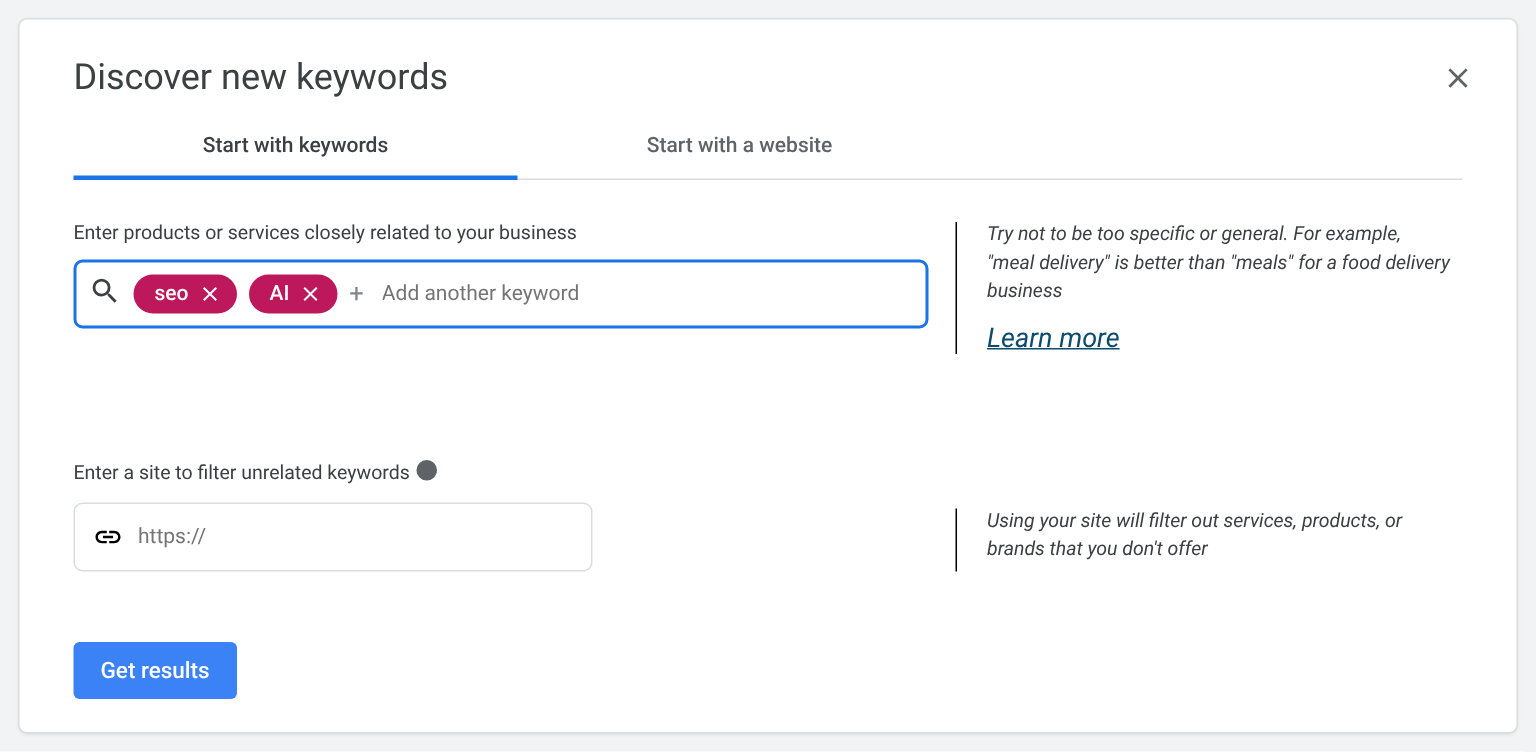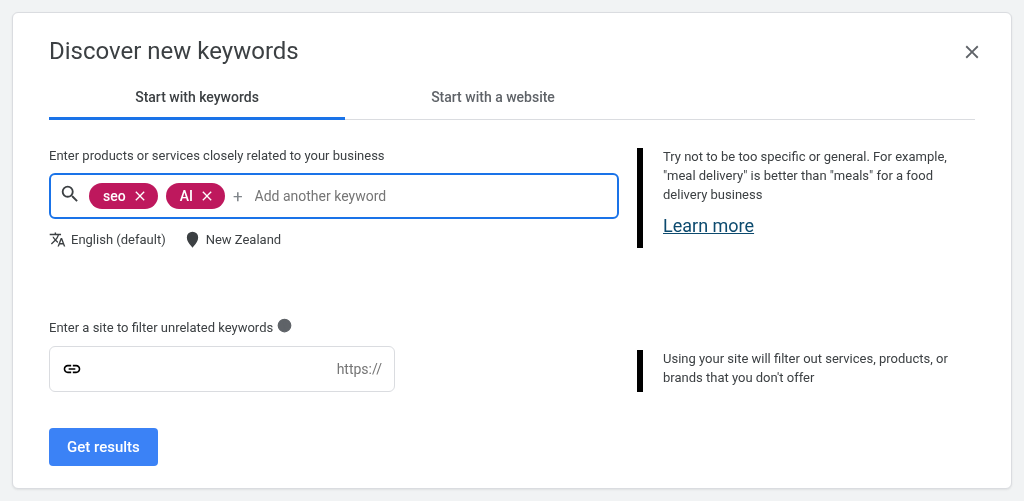--- a/index.html
+++ b/index.html
@@ -15,21 +15,21 @@
       position: relative;
       box-shadow: 0 1px 2px rgba(60,64,67,0.1);
     }
     .title { font-size: 24px; color: #3c4043; font-weight: 400; margin-bottom: 12px; }
     .close-btn { position: absolute; right: 28px; top: 28px; cursor: pointer; color: #5f6368; }
     .tabs { display: flex; border-bottom: 1px solid #dadce0; margin-bottom: 28px; }
     .tab { width: 296px; text-align: center; padding: 12px 0; font-size: 14px; color: #5f6368; font-weight: 500; cursor: pointer; }
     .tab.active { color: #3c4043; border-bottom: 3px solid #1a73e8; margin-bottom: -1px; }
     .row { display: flex; }
     .left-col { width: 570px; }
-    .right-col { width: 330px; padding-left: 20px; border-left: 6px solid #000000; margin-left: 18px; }
+    .right-col { width: 330px; padding-left: 20px; border-left: 1px solid #000000; margin-left: 18px; font-style: italic; }
     .label { font-size: 13px; color: #3c4043; margin-bottom: 10px; display: flex; align-items: center; gap: 4px; }
     .chip-field {
       border: 2px solid #1a73e8;
       border-radius: 6px;
       display: flex;
       align-items: center;
       padding: 5px 8px;
       gap: 8px;
       min-height: 46px;
     }
@@ -55,21 +55,21 @@
     .site-field {
       border: 1px solid #dadce0;
       border-radius: 6px;
       display: flex;
       align-items: center;
       padding: 8px 12px;
       width: 346px;
       gap: 10px;
       height: 46px;
     }
-    .site-input { border: none; outline: none; font-size: 14px; color: #3b82f6; flex: 1; text-align: right; }
+    .site-input { border: none; outline: none; font-size: 14px; color: #3b82f6; flex: 1; }
     .get-btn {
       background: #3b82f6;
       color: #fff;
       border: none;
       border-radius: 4px;
       padding: 10px 18px;
       font-size: 15px;
       font-weight: 500;
       cursor: pointer;
       position: absolute;
@@ -124,35 +124,20 @@
                 <path d="M19 6.41L17.59 5 12 10.59 6.41 5 5 6.41 10.59 12 5 17.59 6.41 19 12 13.41 17.59 19 19 17.59 13.41 12z"></path>
               </svg>
           </span>
         </span>
 
 
         <span style="color:#80868b;font-size:17px;line-height:1;">+</span>
         <input class="add-input" placeholder="Add another keyword" style="">
       </div>
 
-      <div class="meta-row">
-        <div class="meta-item">
-          <svg class="icon-svg" width="17" height="17" viewBox="0 0 24 24" fill="#3c4043">
-              <path d="M12.87 15.07l-2.54-2.51.03-.03A17.52 17.52 0 0014.07 6H17V4h-7V2H8v2H1v2h11.17C11.5 7.92 10.44 9.75 9 11.35 8.07 10.32 7.3 9.19 6.69 8H4.82c.73 1.63 1.73 3.17 2.98 4.56l-5.09 5.02L4 19l5-5 3.11 3.11.76-2.04zM18.5 10h-2L12 22h2l1.12-3h4.75L21 22h2l-4.5-12zm-2.62 7l1.62-4.33L19.12 17h-3.24z"></path>
-            </svg>
-          <span>English (default)</span>
-        </div>
-        <div class="meta-item">
-          <svg class="icon-svg" width="17" height="17" viewBox="0 0 24 24" fill="none" stroke="#3c4043" stroke-width="2">
-              <path d="M12 2C8.13 2 5 5.13 5 9c0 5.25 7 13 7 13s7-7.75 7-13c0-3.87-3.13-7-7-7z"></path>
-              <circle cx="12" cy="9" r="2.5"></circle>
-            </svg>
-          <span>New Zealand</span>
-        </div>
-      </div>
     </div>
 
     <div class="right-col">
       <div class="hint">Try not to be too specific or general. For example, "meal delivery" is better than "meals" for a food delivery business</div>
       <a class="link">Learn more</a>
     </div>
   </div>
 
   <div class="row section2">
     <div class="left-col">

